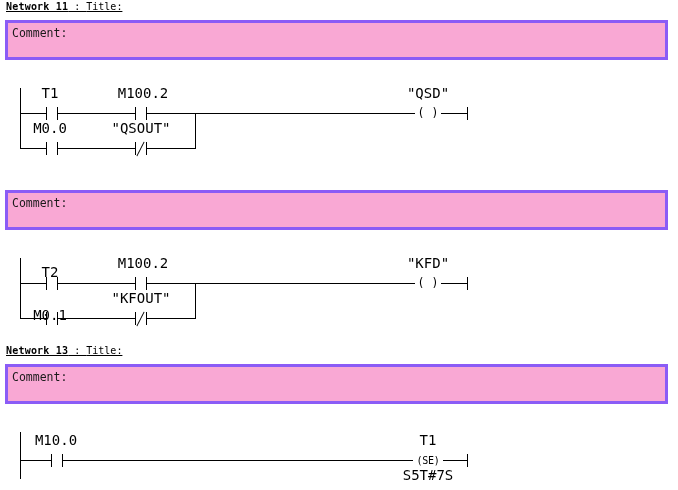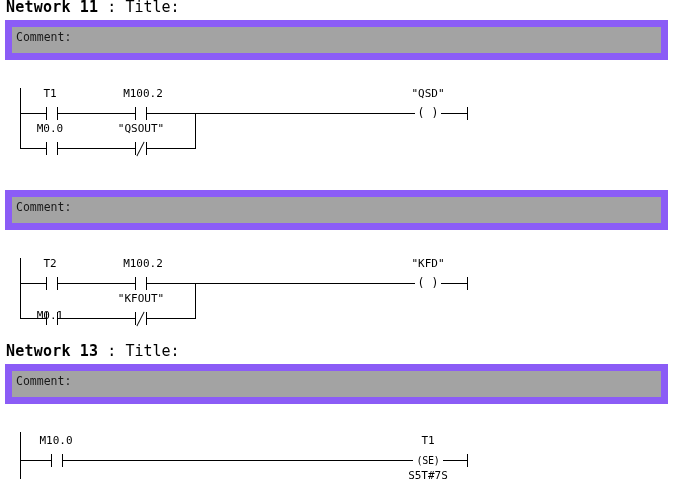--- a/index.html
+++ b/index.html
@@ -22,44 +22,45 @@
     left: 0;
     width: 678px;
   }
 
   
   .net-header {
     position: absolute;
     left: 6px;
     top: 0;
     font-family: "DejaVu Sans Mono", "Liberation Mono", monospace;
-    font-size: 15px;
+    font-size: 10px;
     white-space: nowrap;
     line-height: 14px;
+    text-decoration: underline;
   }
   .net-header .net-name {
     font-weight: bold;
     letter-spacing: 0.2px;
   }
   .net-header .net-sep {
     font-weight: normal;
   }
   .net-header .net-title {
     font-weight: normal;
   }
 
   
   .comment-box {
     position: absolute;
     left: 5px;
     top: 20px;
     width: 663px;
     height: 40px;
-    background: #a3a3a3;
-    border: 7px solid #8b5cf6;
+    background: #f9a8d4;
+    border: 3px solid #8b5cf6;
     box-sizing: border-box;
   }
   .comment-box .comment-text {
     position: absolute;
     left: 4px;
     top: 3px;
     font-size: 11.5px;
     line-height: 14px;
     color: #1a1a1a;
     white-space: nowrap;
@@ -132,21 +133,21 @@
     line-height: 15px;
     text-align: center;
     white-space: nowrap;
     letter-spacing: 0px;
   }
   .coil.timer { width: 30px; font-size: 10px; letter-spacing: -0.3px; }
 
   
   .op-label {
     position: absolute;
-    font-size: 11px;
+    font-size: 14px;
     line-height: 13px;
     white-space: nowrap;
     text-align: center;
   }
 
   .end-tick {
     position: absolute;
     width: 1px;
     background: #000000;
   }
@@ -214,21 +215,21 @@
 <div class="network" style="top:170px;height:165px;">
 
 
   <div class="comment-box">
     <span class="comment-text">Comment:</span>
   </div>
 
   <div class="ladder">
     <div class="rail" style="left:20px; top:26px; height:61px;"></div>
 
-    <div class="op-label" style="left:26px; top:25px; width:48px;">T2</div>
+    <div class="op-label" style="left:26px; top:34px; width:48px;">T2</div>
     <div class="wire-h" style="left:20px; top:51px; width:26px;"></div>
     <div class="contact" style="left:46px; top:45px;">
       <span class="bar left"></span>
       <span class="bar right"></span>
     </div>
     <div class="wire-h" style="left:57px; top:51px; width:78px;"></div>
 
     <div class="op-label" style="left:110px; top:25px; width:66px;">M100.2</div>
     <div class="contact" style="left:135px; top:45px;">
       <span class="bar left"></span>

